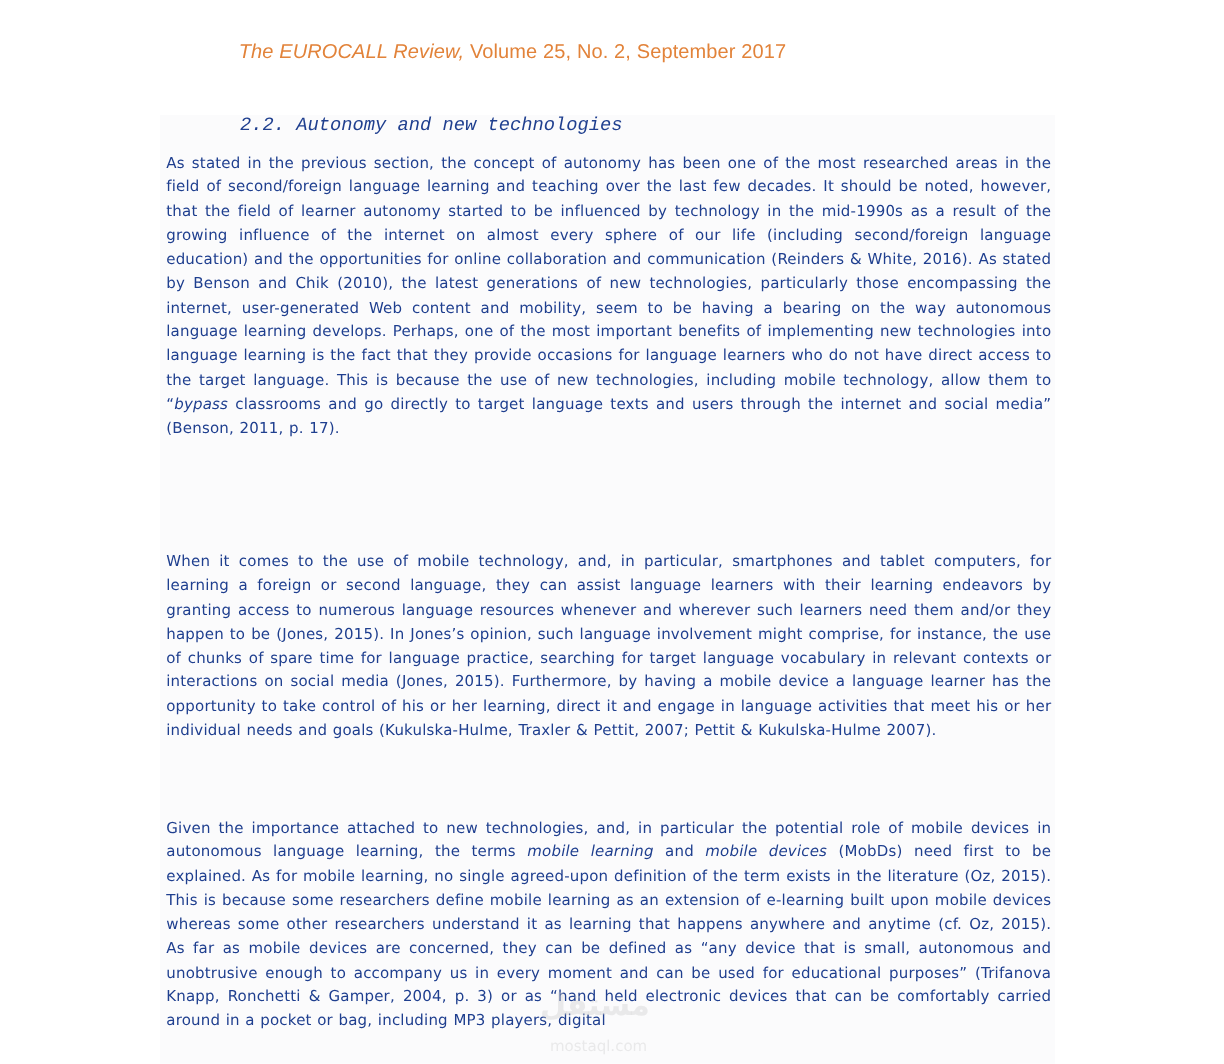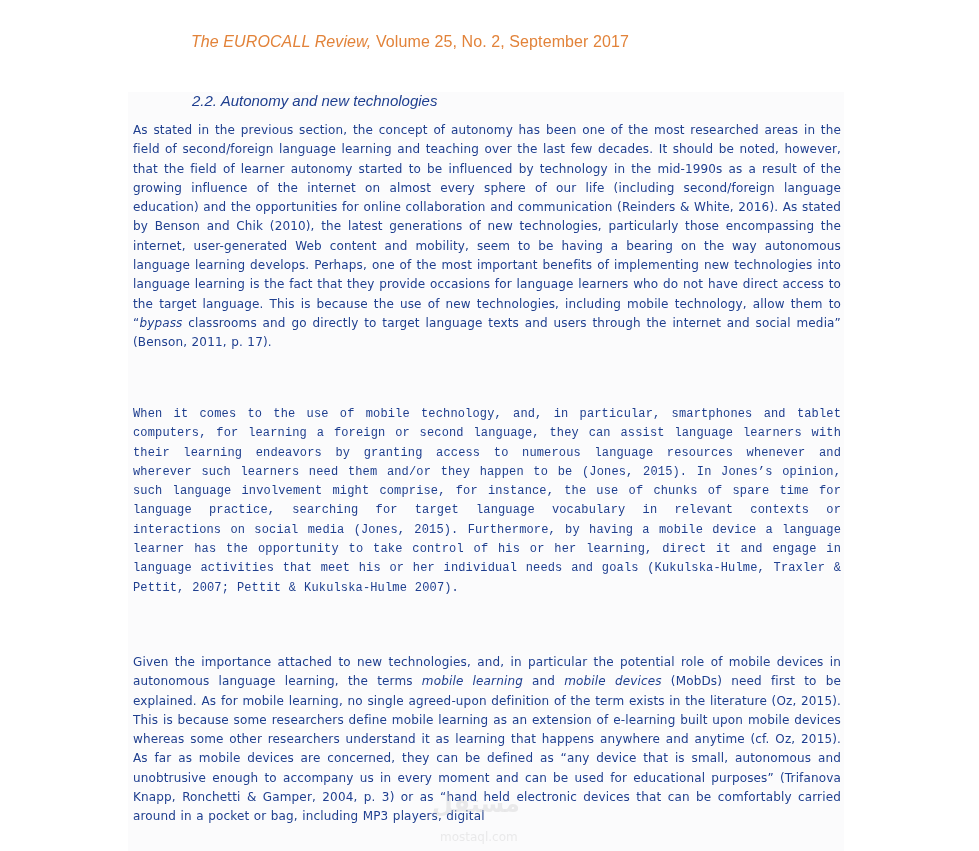--- a/index.html
+++ b/index.html
@@ -32,41 +32,41 @@
       top: 92px;
       left: 128px;
       width: 716px;
       height: 760px;
       background: #fbfbfc;
     }
     .section-heading {
       position: absolute;
       top: 92px;
       left: 192px;
-      font-family: Liberation Sans, sans-serif;
+      font-family: Liberation Mono, monospace;
       font-style: italic;
       font-size: 15px;
       color: #1f3f8f;
       white-space: nowrap;
     }
     .body-text {
       position: absolute;
       left: 133px;
       width: 708px;
       font-family: "DejaVu Sans", sans-serif;
       font-size: 12px;
       line-height: 19.3px;
       color: #1f3f8f;
       text-align: justify;
       letter-spacing: 0.15px;
       word-spacing: 0.5px;
       margin: 0;
     }
     #para-1 { top: 121px; }
-    #para-2 { top: 405px; font-family: Liberation Mono, monospace; }
+    #para-2 { top: 440px; }
     #para-3 { top: 653px; }
     .body-text em { font-style: italic; }
     .watermark {
       position: absolute;
       left: 432px;
       top: 790px;
       font-family: "DejaVu Sans", sans-serif;
       font-size: 24px;
       font-weight: bold;
       color: rgba(200, 200, 200, 0.35);

